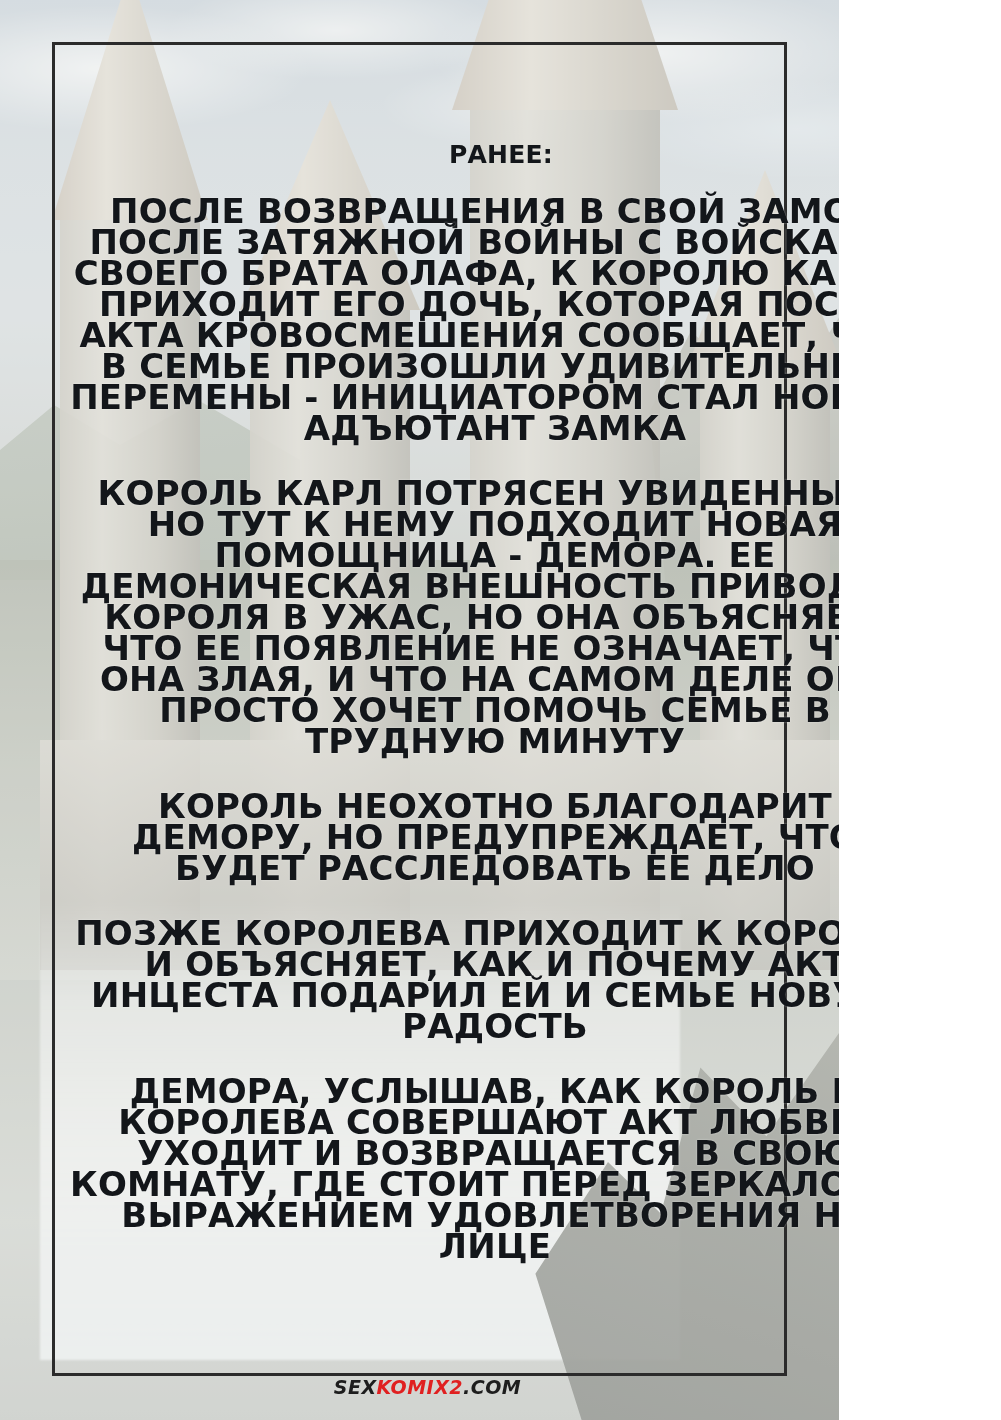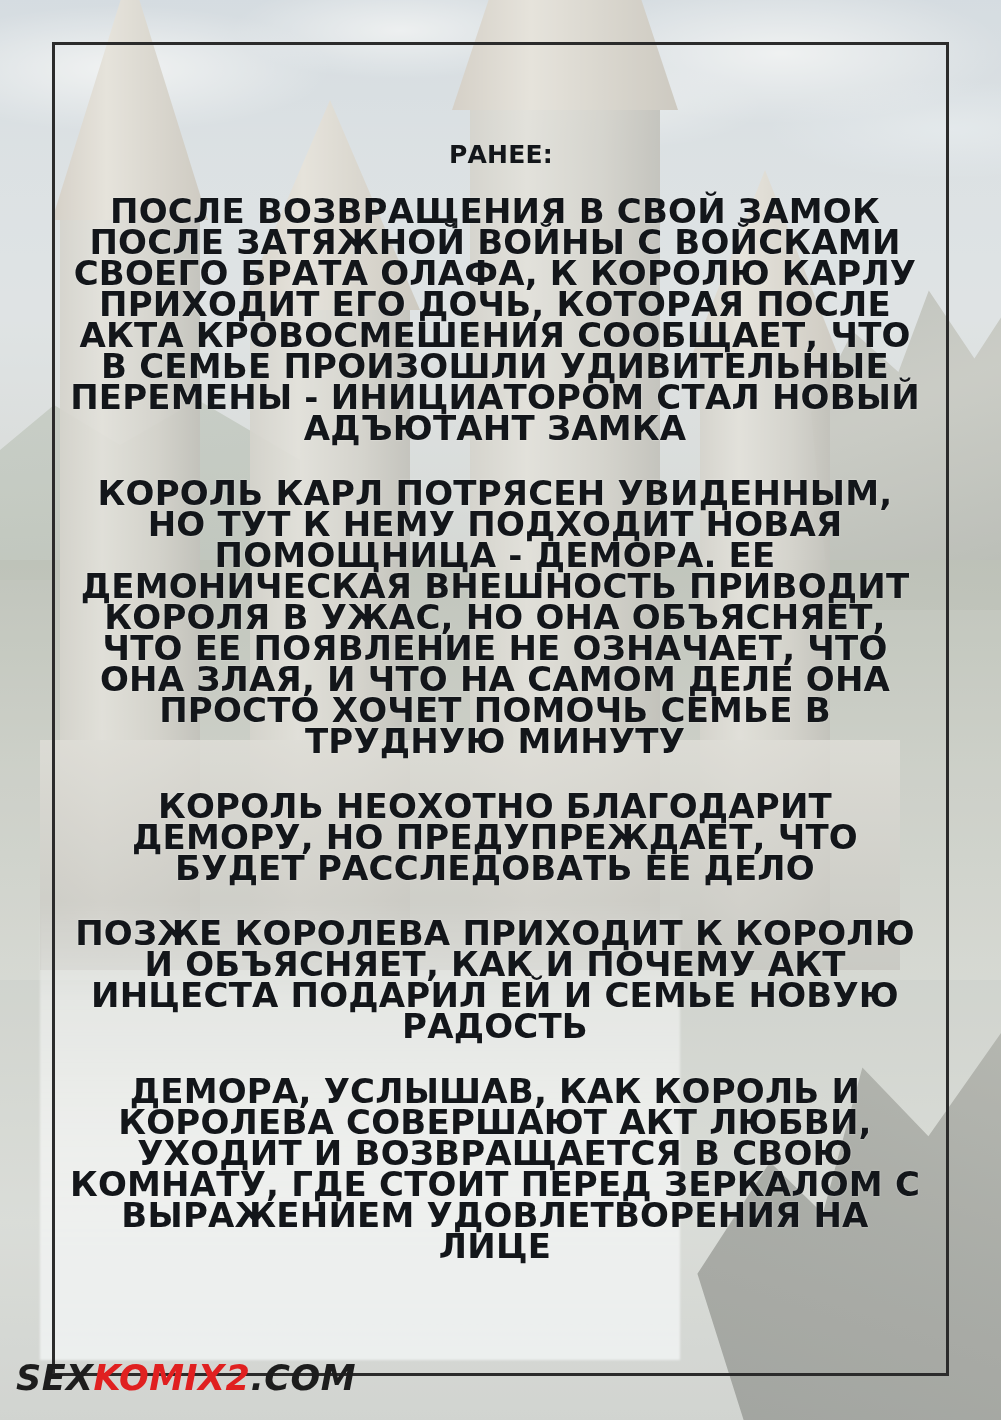--- a/index.html
+++ b/index.html
@@ -6,21 +6,21 @@
   html, body {
     margin: 0;
     padding: 0;
     background: #ffffff;
   }
   body {
     font-family: "DejaVu Sans", sans-serif;
   }
   .page {
     position: relative;
-    width: 1001px;
+    width: 839px;
     height: 1420px;
     overflow: hidden;
     background: #e5e5e5;
   }
 
   
   .bg {
     position: absolute;
     inset: 0;
     background:
@@ -182,24 +182,25 @@
     text-transform: uppercase;
     text-shadow: 0 0 2px rgba(255,255,255,.55);
   }
   .para:last-child { margin-bottom: 0; }
 
   
   .footer {
     position: absolute;
     left: 16px; right: 0;
     bottom: 22px;
+    text-align: center;
     font-family: "DejaVu Sans", sans-serif;
     font-weight: 700;
     font-style: italic;
-    font-size: 35px;
+    font-size: 19px;
     letter-spacing: .5px;
   }
   .footer .sex { color: #1d1d1d; }
   .footer .komix { color: #e02020; }
   .footer .com { color: #1d1d1d; }
 </style>
 </head>
 <body>
 
 <div class="page">

